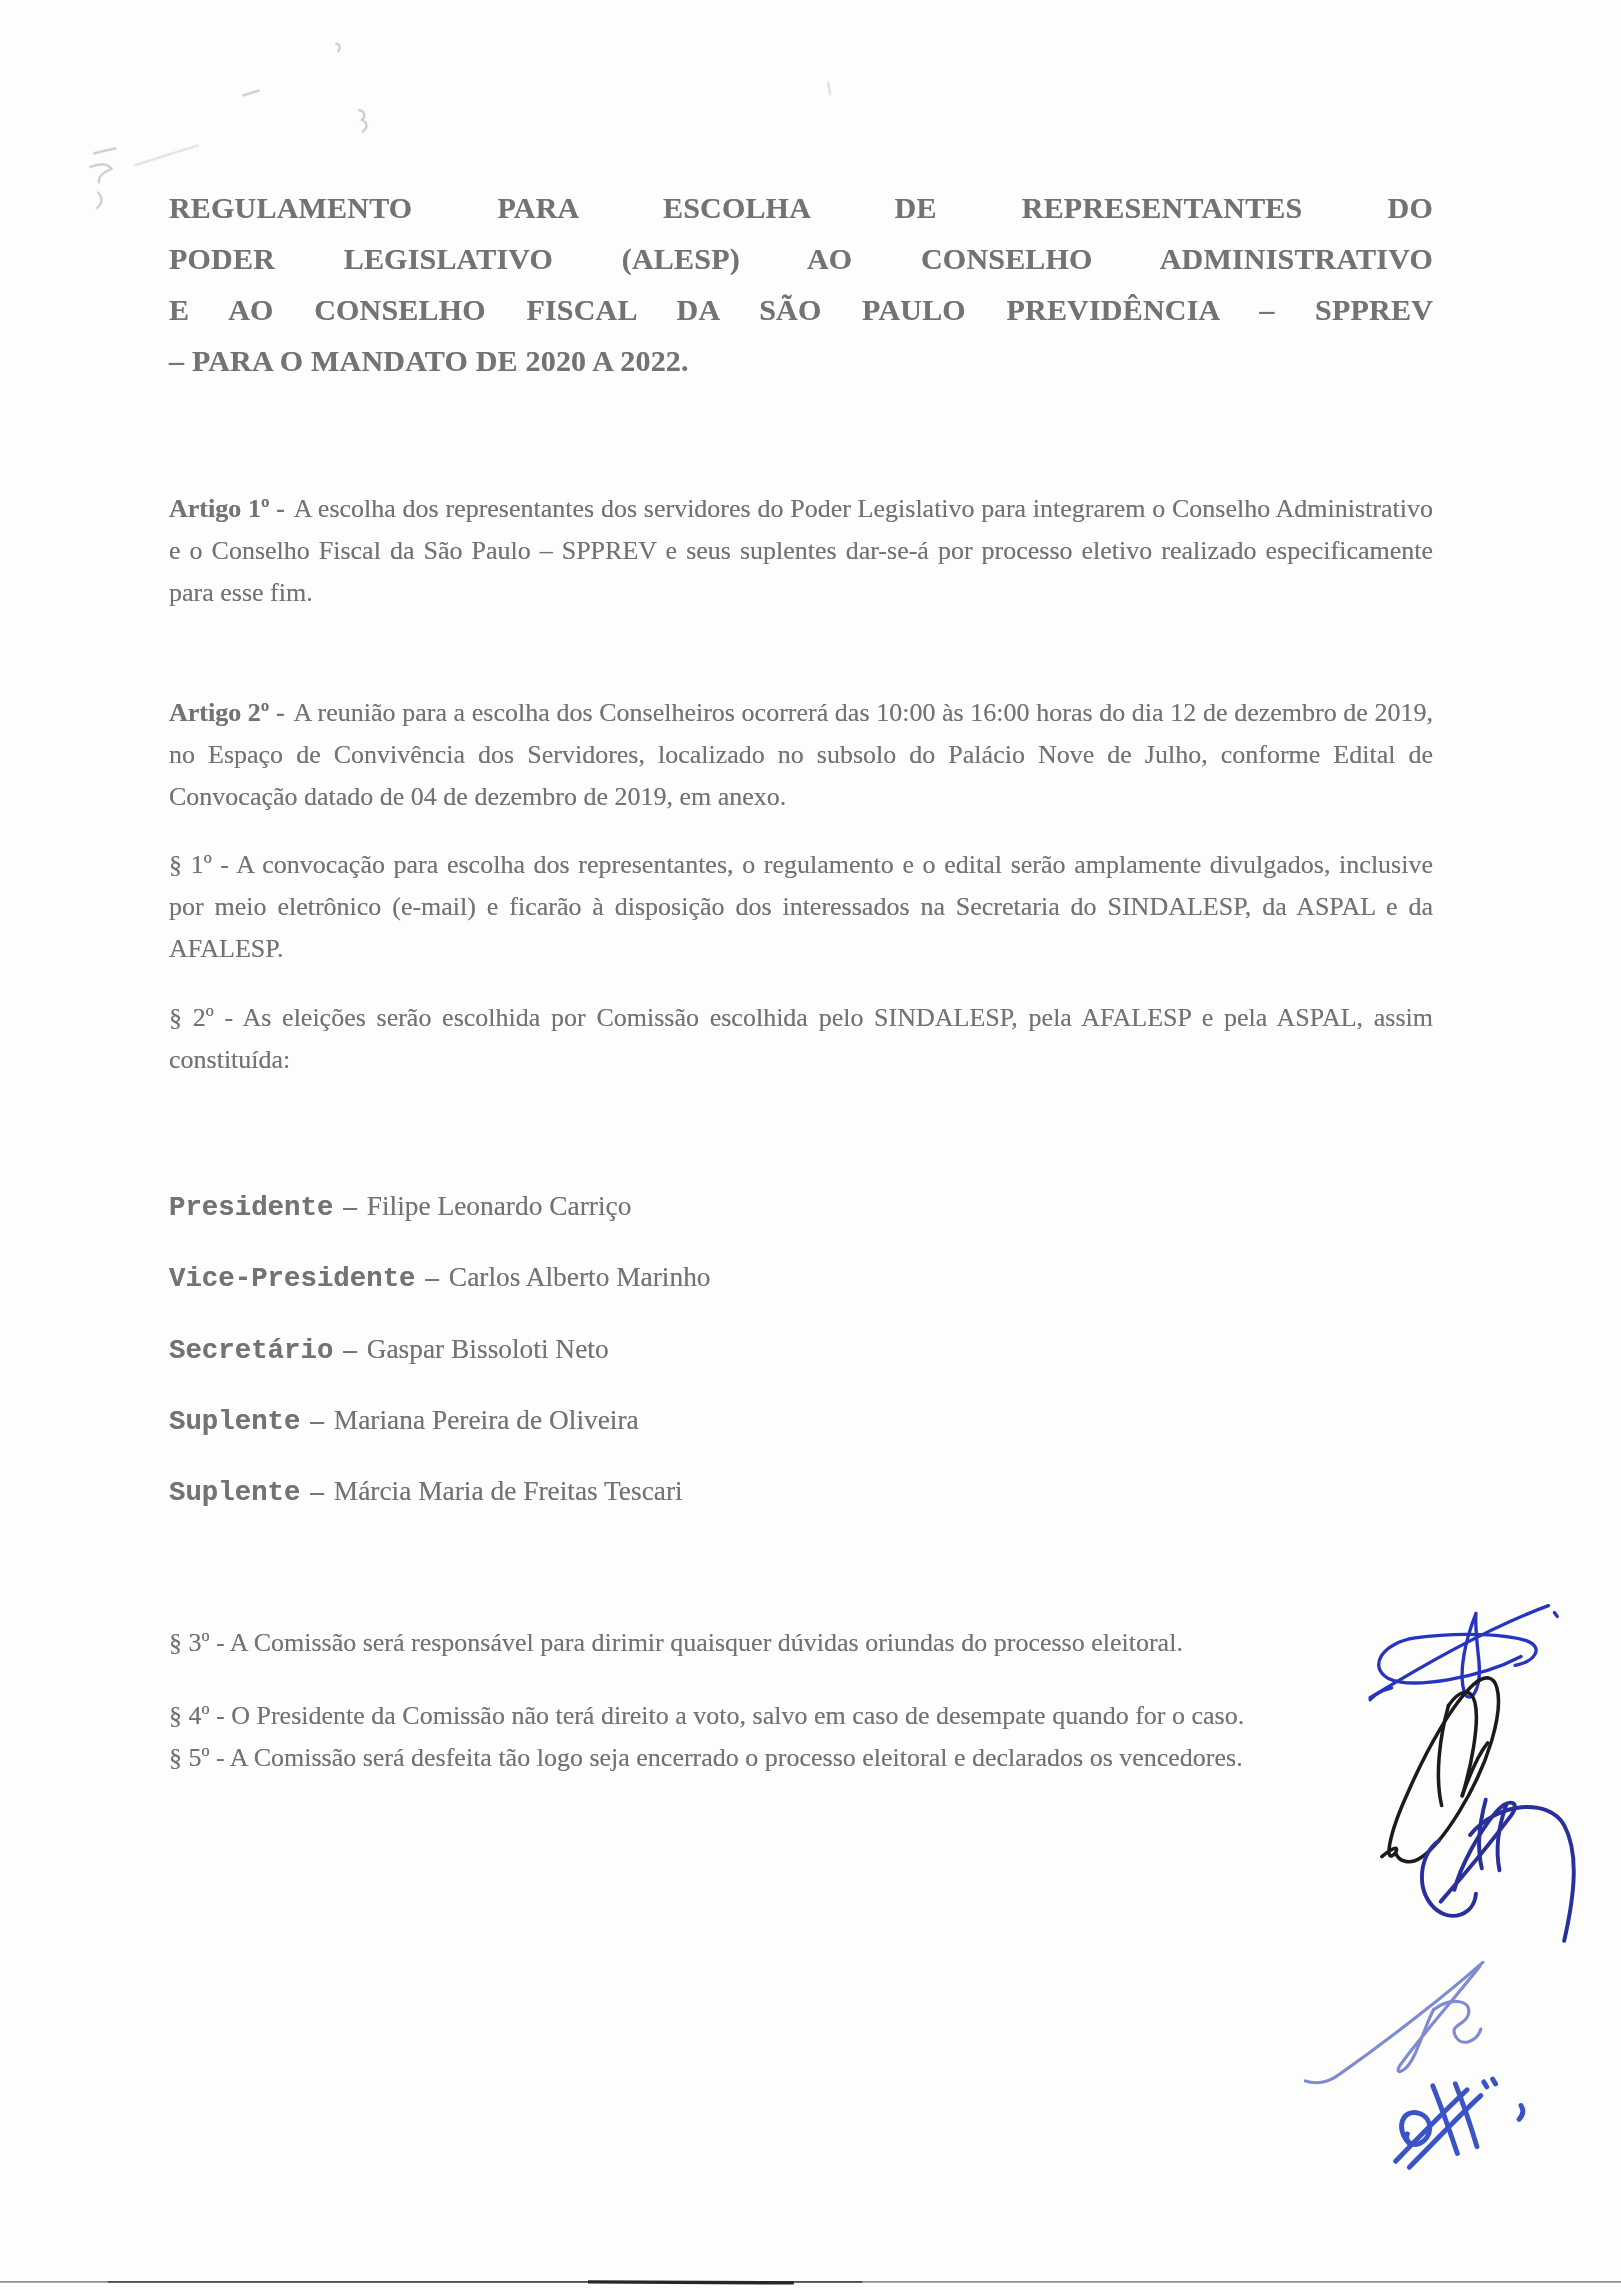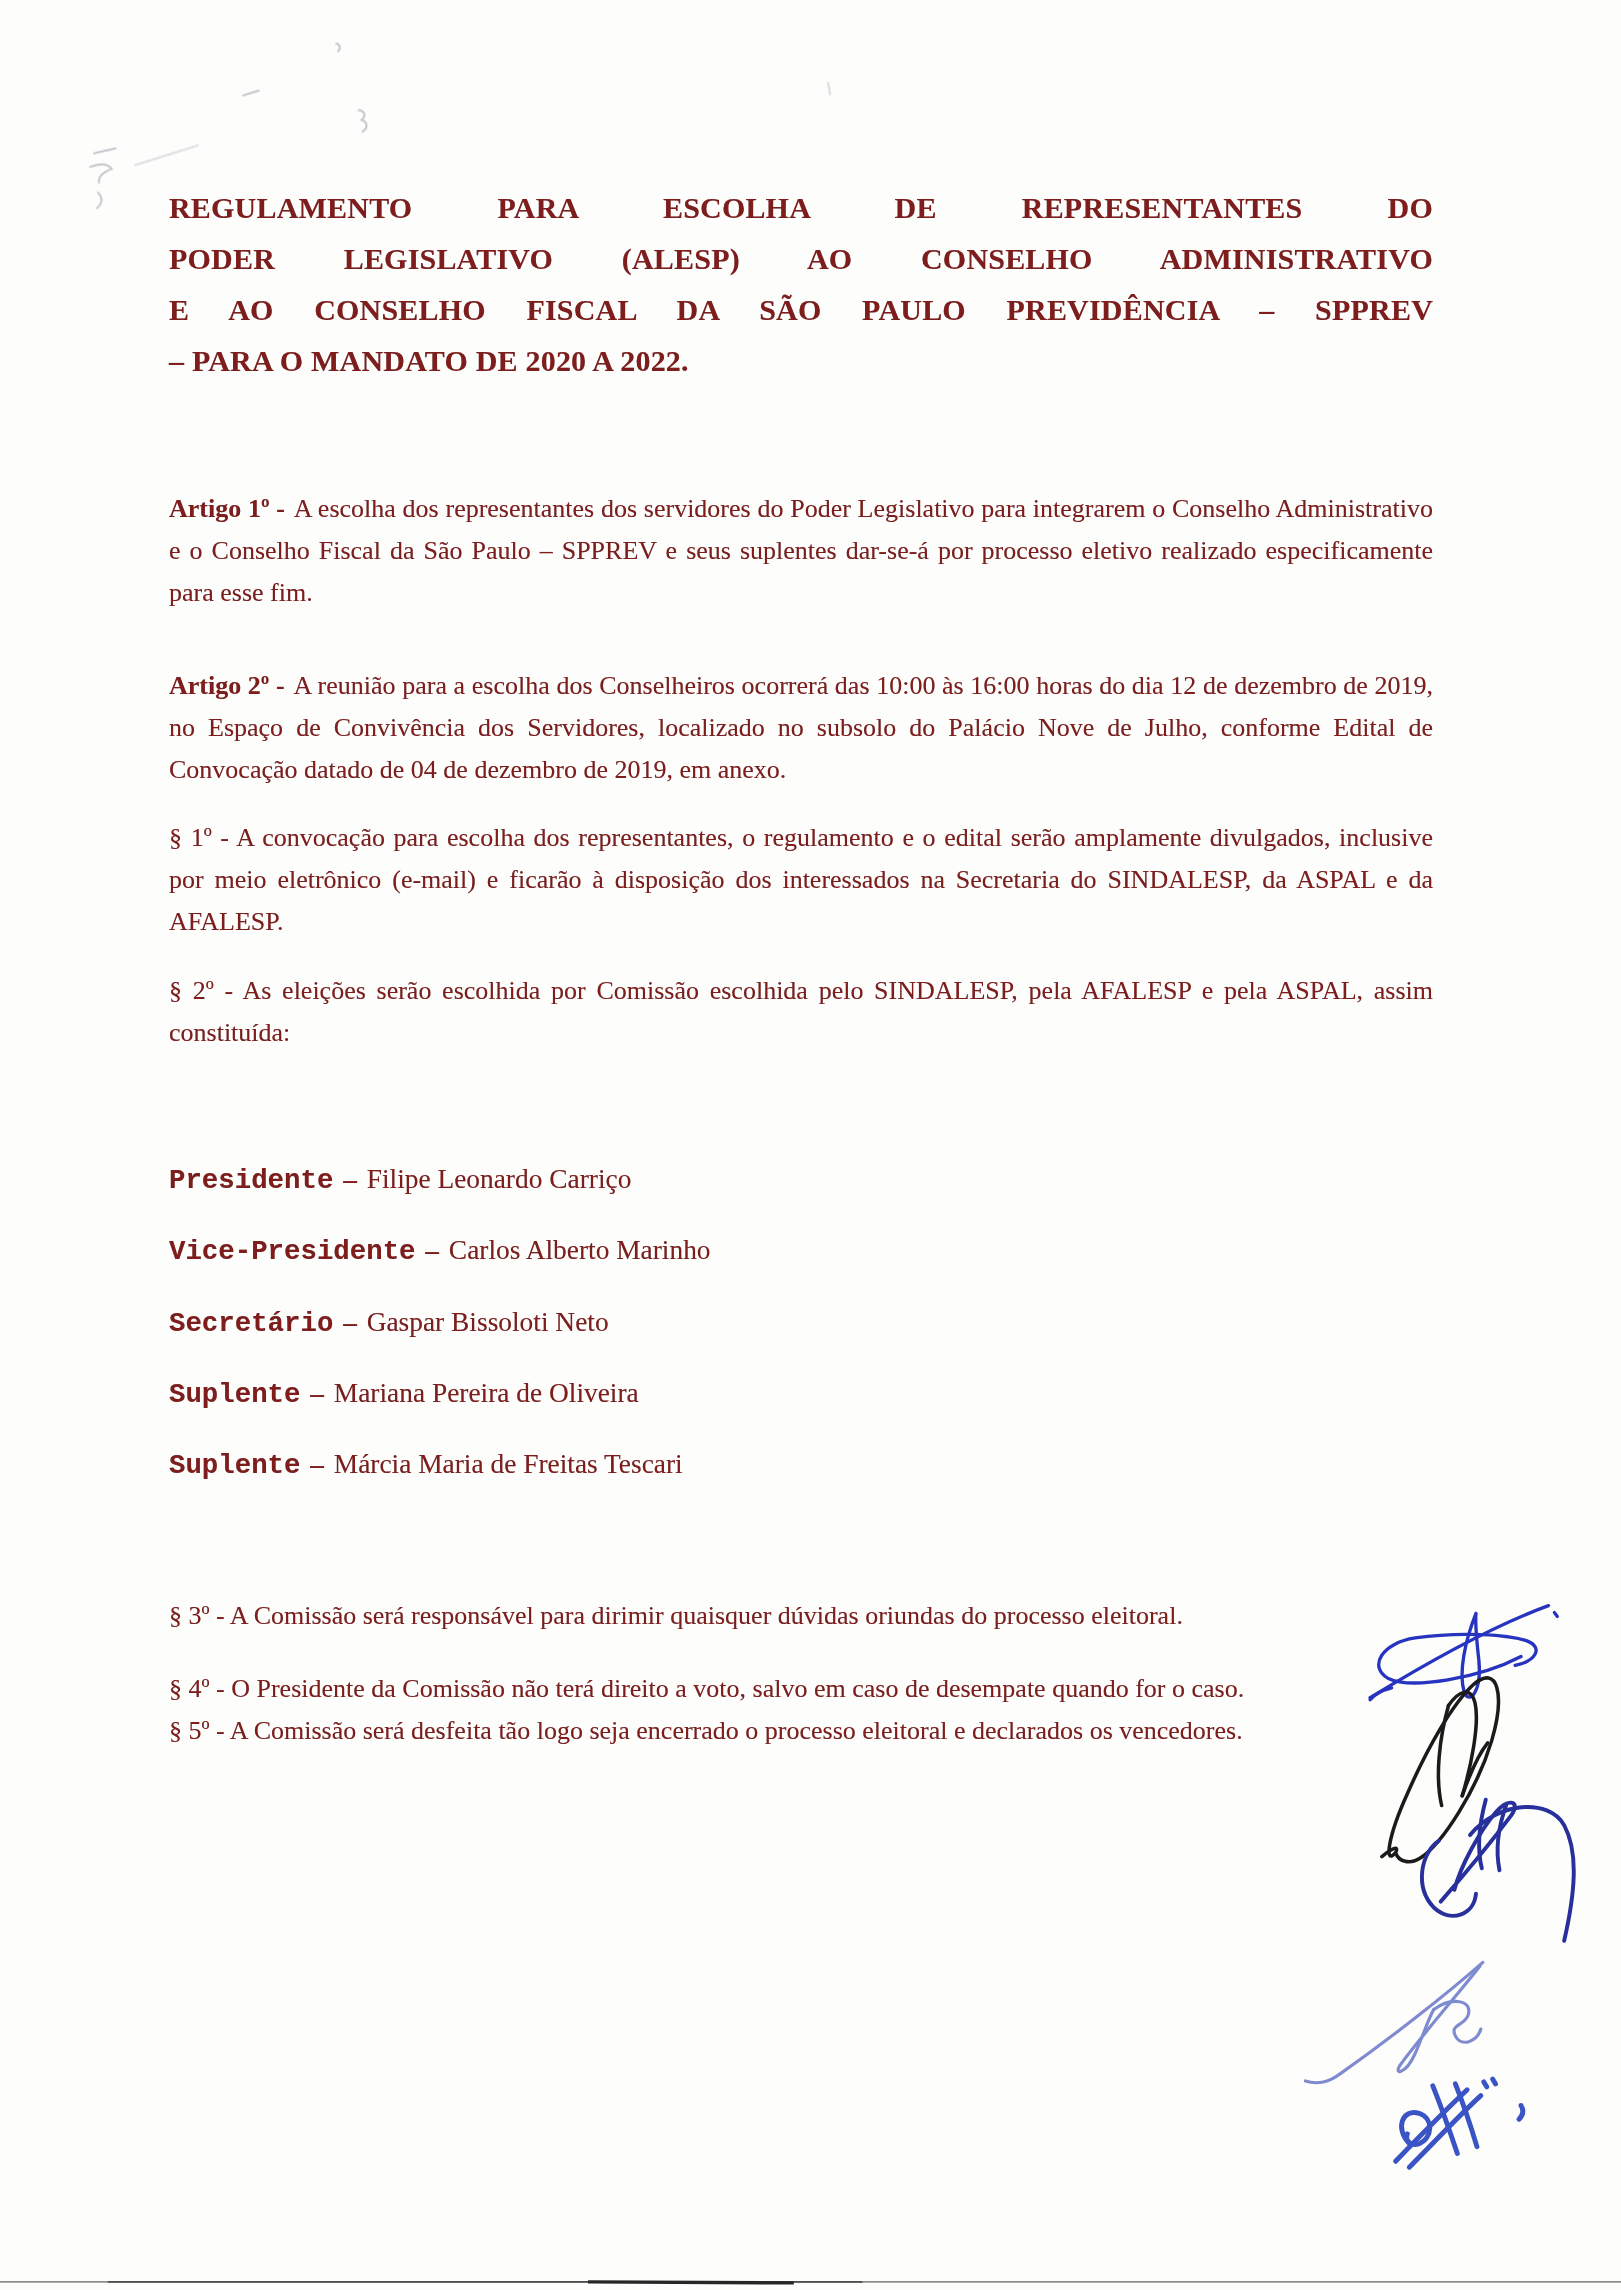--- a/index.html
+++ b/index.html
@@ -3,37 +3,37 @@
 <meta charset="utf-8">
 <style>
   html,body{margin:0;padding:0;background:#e8e8e8;}
   .page{
     position:relative;
     width:1621px;height:2291px;
     margin:0 auto;
     background:#fdfdfc;
     overflow:hidden;
     font-family:"Liberation Serif","DejaVu Serif",serif;
-    color:#7f1d1d;
+    color:#737373;
   }
   .content{
     position:absolute;
     left:169px;top:0;width:1264px;
     text-shadow:0 0 0.6px rgba(25,25,25,0.35);
   }
   .doc-title{margin-top:182px;font-weight:bold;font-size:30px;line-height:51px;letter-spacing:0.2px;}
   .title-line{text-align:justify;text-align-last:justify;}
   .title-line.last{text-align-last:left;}
   .para{
     font-size:26px;line-height:42px;
     text-align:justify;margin:0;
   }
   .para .lead{font-weight:bold;margin-right:8.8px;}
   .a1{margin-top:102px;}
-  .a2{margin-top:51px;}
+  .a2{margin-top:78px;}
   .s1{margin-top:25.5px;}
   .s2{margin-top:27.4px;}
   .committee{margin-top:104px;}
   .member{font-size:27.4px;line-height:42px;margin:0 0 27.4px 0;text-align:left;}
   .member:last-child{margin-bottom:12px;}
   .member .role{font-weight:bold;font-family:Liberation Mono, monospace;}
   .member .sep{font-weight:bold;margin:0 9.8px;}
   .s3{margin-top:108px;}
   .s4{margin-top:31px;}
   .s5{}

